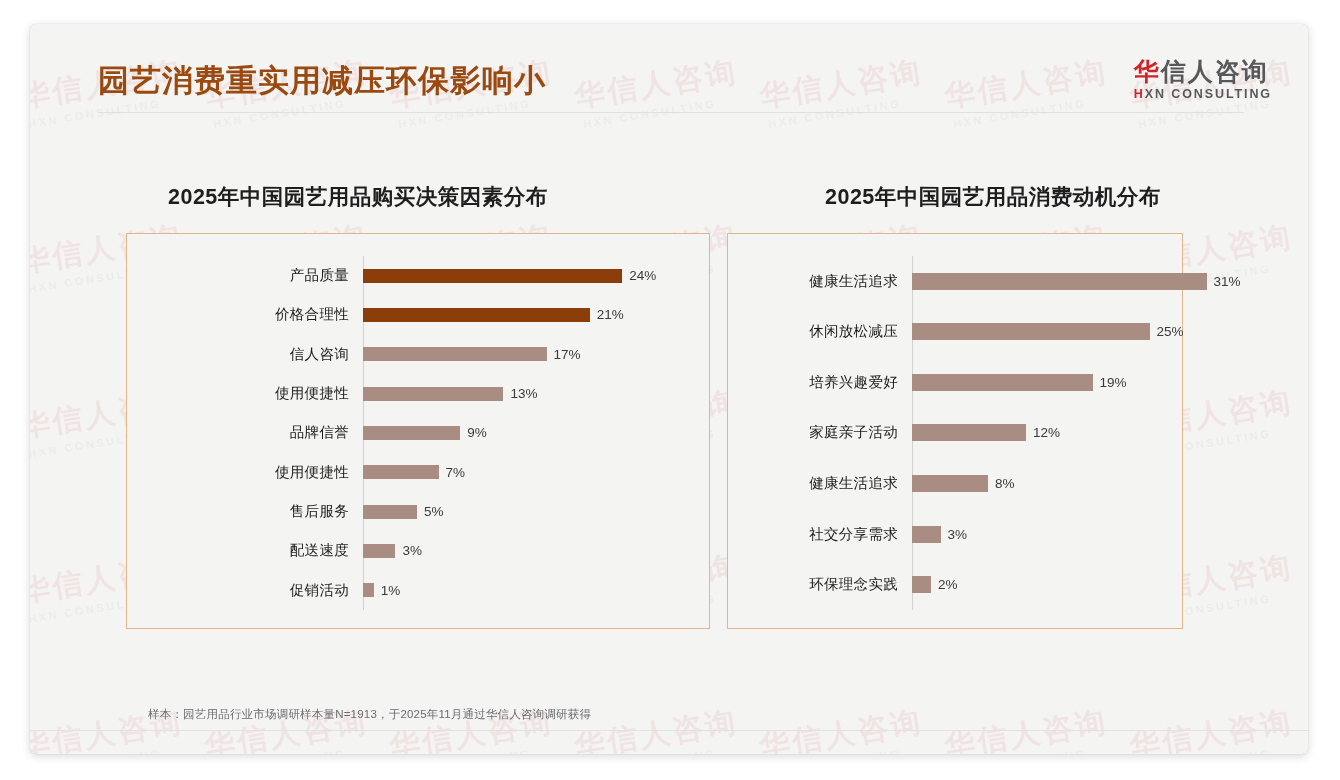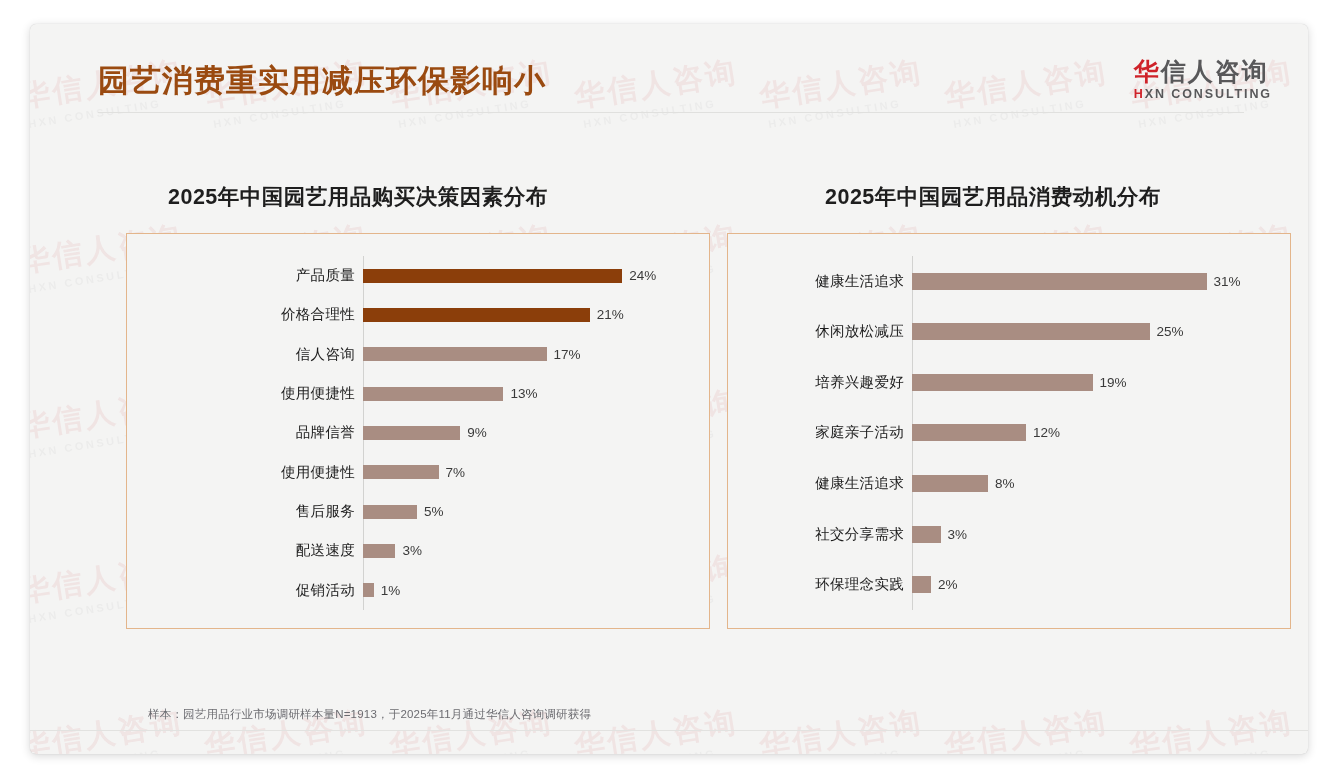--- a/index.html
+++ b/index.html
@@ -107,21 +107,21 @@
     white-space: nowrap;
   }
   #logo-en .red { color: #cf2229; }
 
   
   .chart-block {
     position: absolute;
     z-index: 3;
   }
   #chart-left  { left: 96px;  top: 158px; width: 584px; }
-  #chart-right { left: 697px; top: 158px; width: 564px; }
+  #chart-right { left: 697px; top: 158px; width: 456px; }
 
   .chart-title {
     font-size: 21.5px;
     font-weight: 700;
     color: #1e1e1e;
     text-align: center;
     letter-spacing: 0.5px;
     white-space: nowrap;
     margin-bottom: 22px;
   }
@@ -159,21 +159,21 @@
     display: flex;
     align-items: center;
     position: relative;
     z-index: 2;
   }
   .bar-label {
     font-size: 14.5px;
     color: #1c1c1c;
     text-align: right;
     white-space: nowrap;
-    padding-right: 8px;
+    padding-right: 14px;
     letter-spacing: 0.3px;
   }
   #chart-left .bar-label  { width: 222px; }
   #chart-right .bar-label { width: 170px; }
 
   .bar-track {
     flex: 1;
     display: flex;
     align-items: center;
     min-width: 0;

